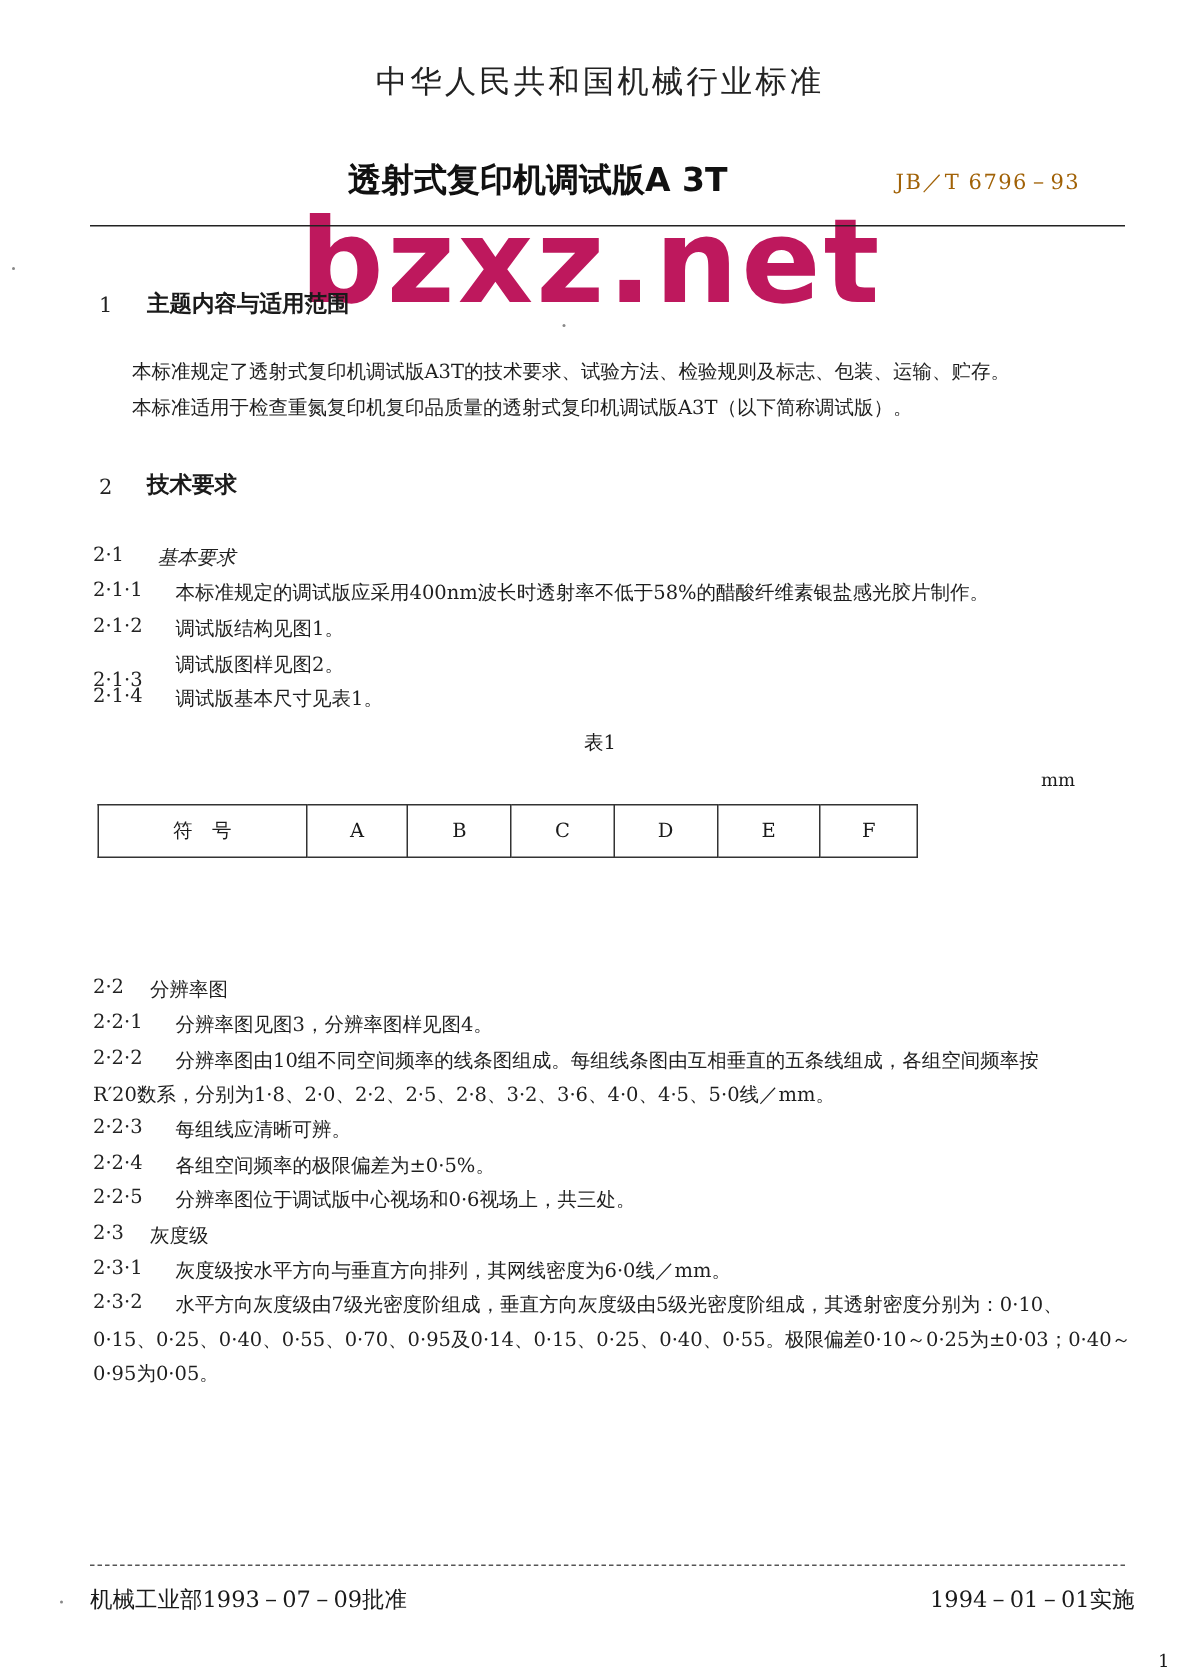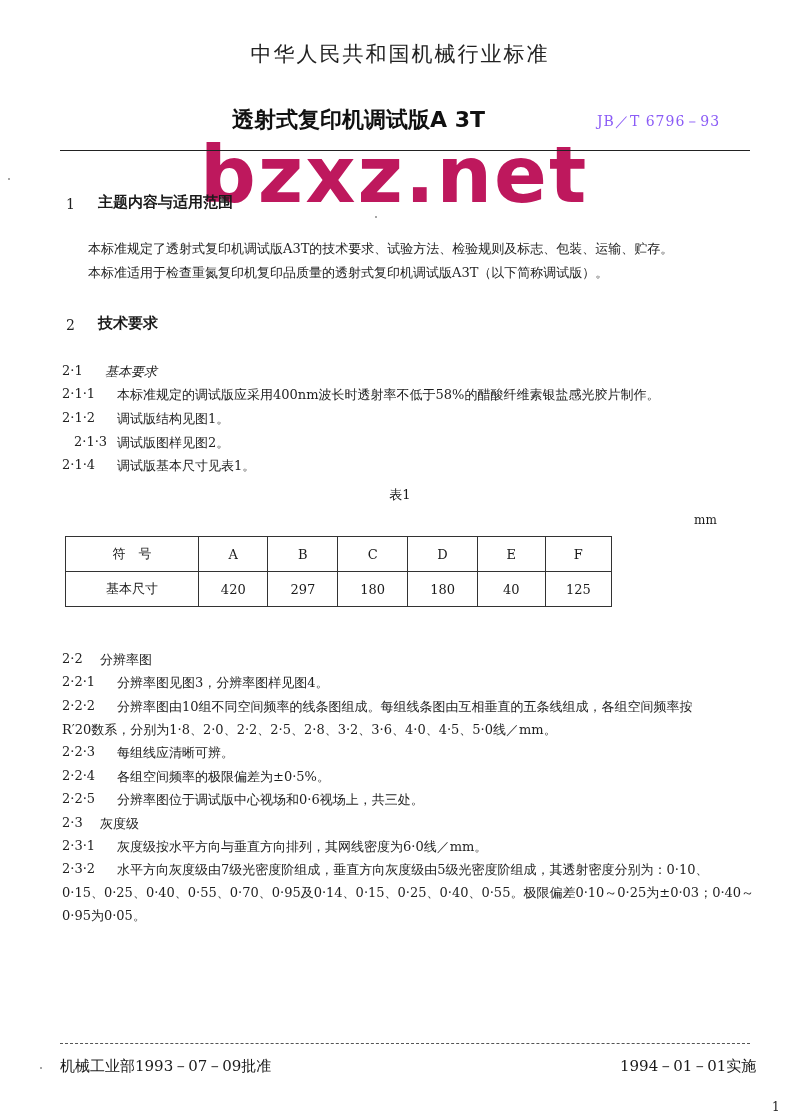--- a/index.html
+++ b/index.html
@@ -28,21 +28,21 @@
       left: 232px; top: 105px;
       font-family: "DejaVu Sans", sans-serif;
       font-size: 22px;
       font-weight: bold;
       color: #111;
     }
     .doc-code {
       left: 597px; top: 113px;
       font-size: 14px;
       letter-spacing: 1px;
-      color: #8b5cf6;
+      color: #a16207;
     }
     .header-rule {
       left: 60px; top: 150px; width: 690px; height: 0;
       border-top: 1.5px solid #222;
     }
     .watermark {
       left: 200px; top: 130px;
       font-family: "DejaVu Sans", sans-serif;
       font-weight: bold;
       font-size: 78px;
@@ -137,21 +137,21 @@
 
 <div class="abs clause-num" style="left:62px;top:363px;">2·1</div>
 <div class="abs clause-text" style="left:105px;top:363px;font-style:italic;">基本要求</div>
 
 <div class="abs clause-num" style="left:62px;top:386px;">2·1·1</div>
 <div class="abs clause-text" style="left:117px;top:386px;">本标准规定的调试版应采用400nm波长时透射率不低于58%的醋酸纤维素银盐感光胶片制作。</div>
 
 <div class="abs clause-num" style="left:62px;top:410px;">2·1·2</div>
 <div class="abs clause-text" style="left:117px;top:410px;">调试版结构见图1。</div>
 
-<div class="abs clause-num" style="left:62px;top:434px;margin-left:12px;">2·1·3</div>
+<div class="abs clause-num" style="left:62px;top:446px;">2·1·3</div>
 <div class="abs clause-text" style="left:117px;top:434px;">调试版图样见图2。</div>
 
 <div class="abs clause-num" style="left:62px;top:457px;">2·1·4</div>
 <div class="abs clause-text" style="left:117px;top:457px;">调试版基本尺寸见表1。</div>
 
 <div class="abs tbl-caption">表1</div>
 <div class="abs tbl-unit">mm</div>
 
 <table class="dim">
   <colgroup>
@@ -166,29 +166,20 @@
   <tbody>
       <tr>
     <td>符　号</td>
     <td>A</td>
     <td>B</td>
     <td>C</td>
     <td>D</td>
     <td>E</td>
     <td>F</td>
   </tr>
-  <tr>
-    <td>基本尺寸</td>
-    <td>420</td>
-    <td>297</td>
-    <td>180</td>
-    <td>180</td>
-    <td>40</td>
-    <td>125</td>
-  </tr>
 </tbody>
   </table>
 
 <div class="abs clause-num" style="left:62px;top:651px;">2·2</div>
 <div class="abs clause-text" style="left:100px;top:651px;">分辨率图</div>
 
 <div class="abs clause-num" style="left:62px;top:674px;text-align:right;">2·2·1</div>
 <div class="abs clause-text" style="left:117px;top:674px;">分辨率图见图3，分辨率图样见图4。</div>
 
 <div class="abs clause-num" style="left:62px;top:698px;">2·2·2</div>

